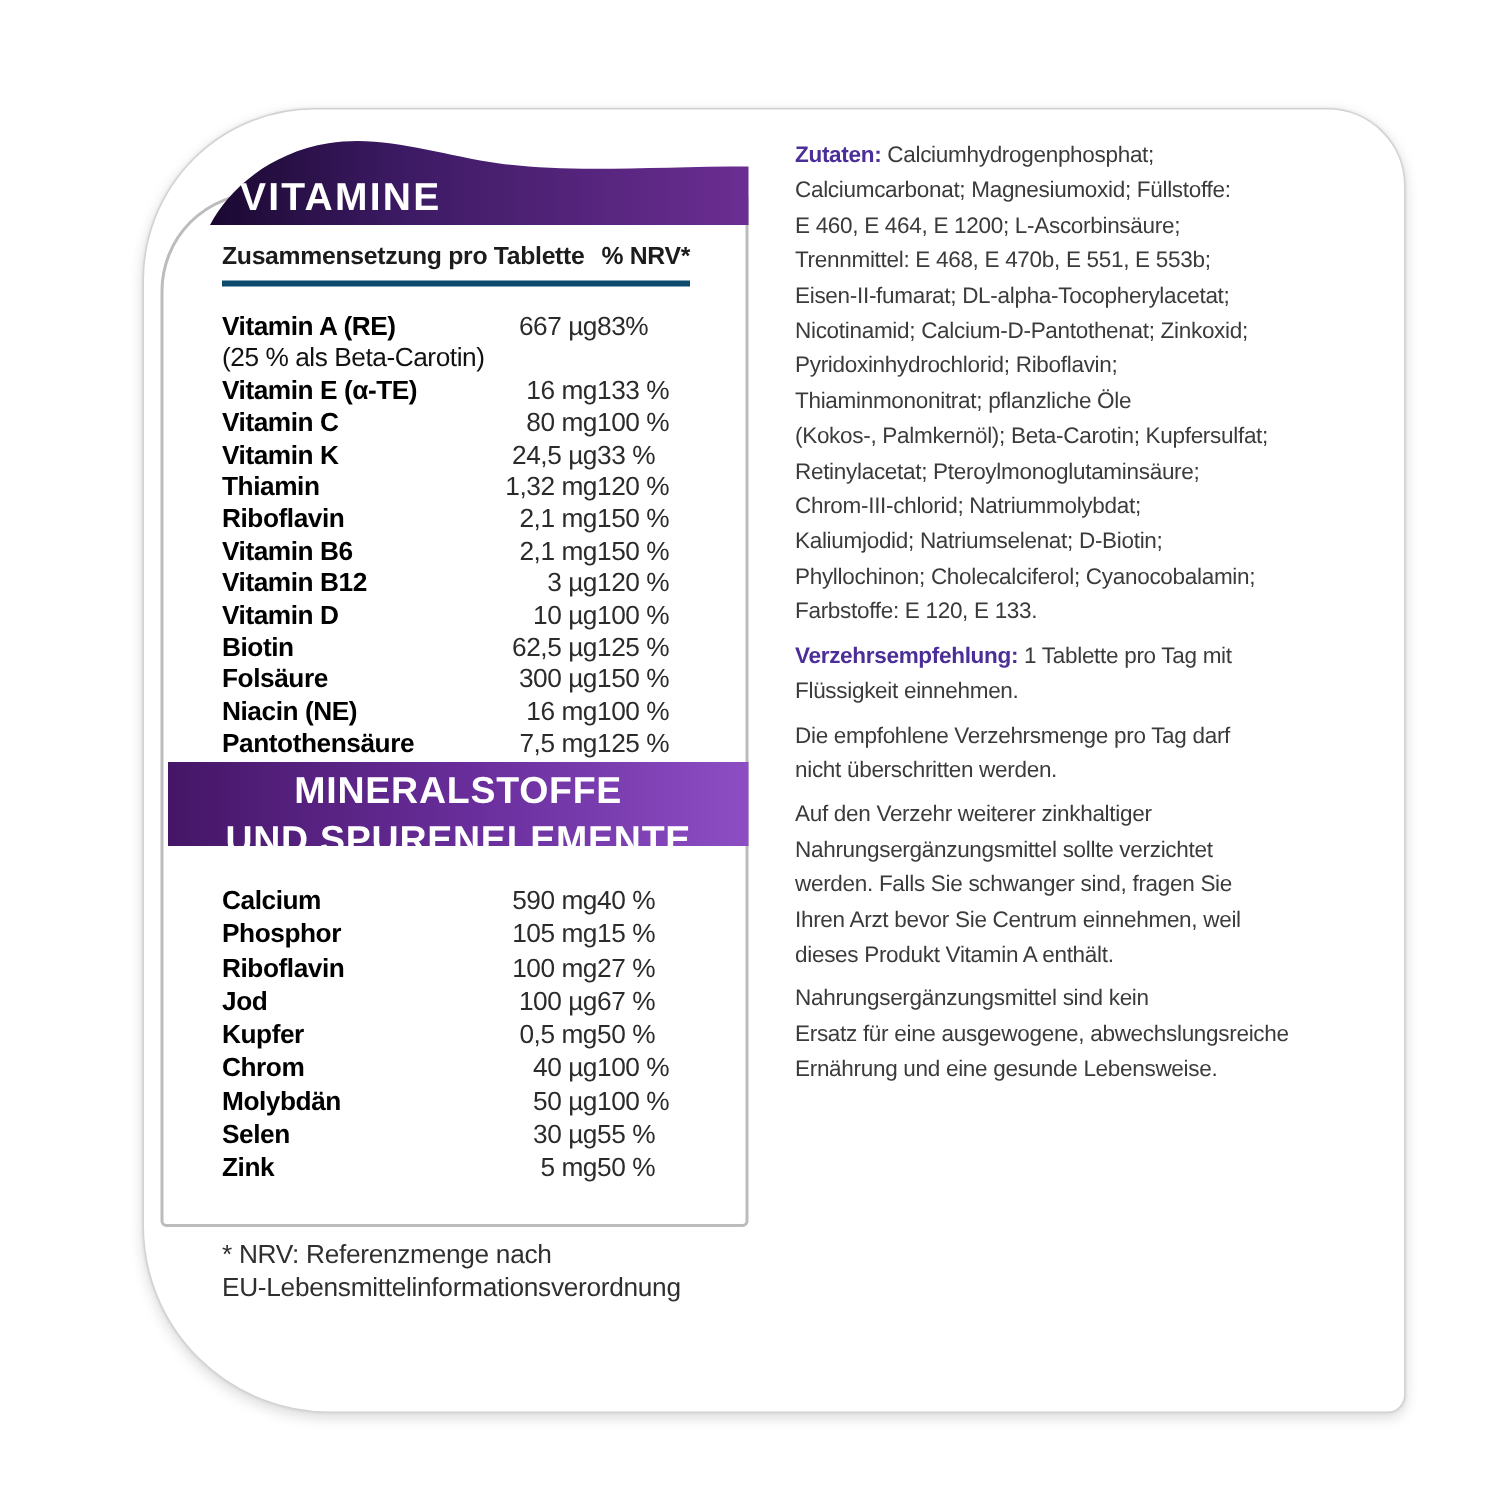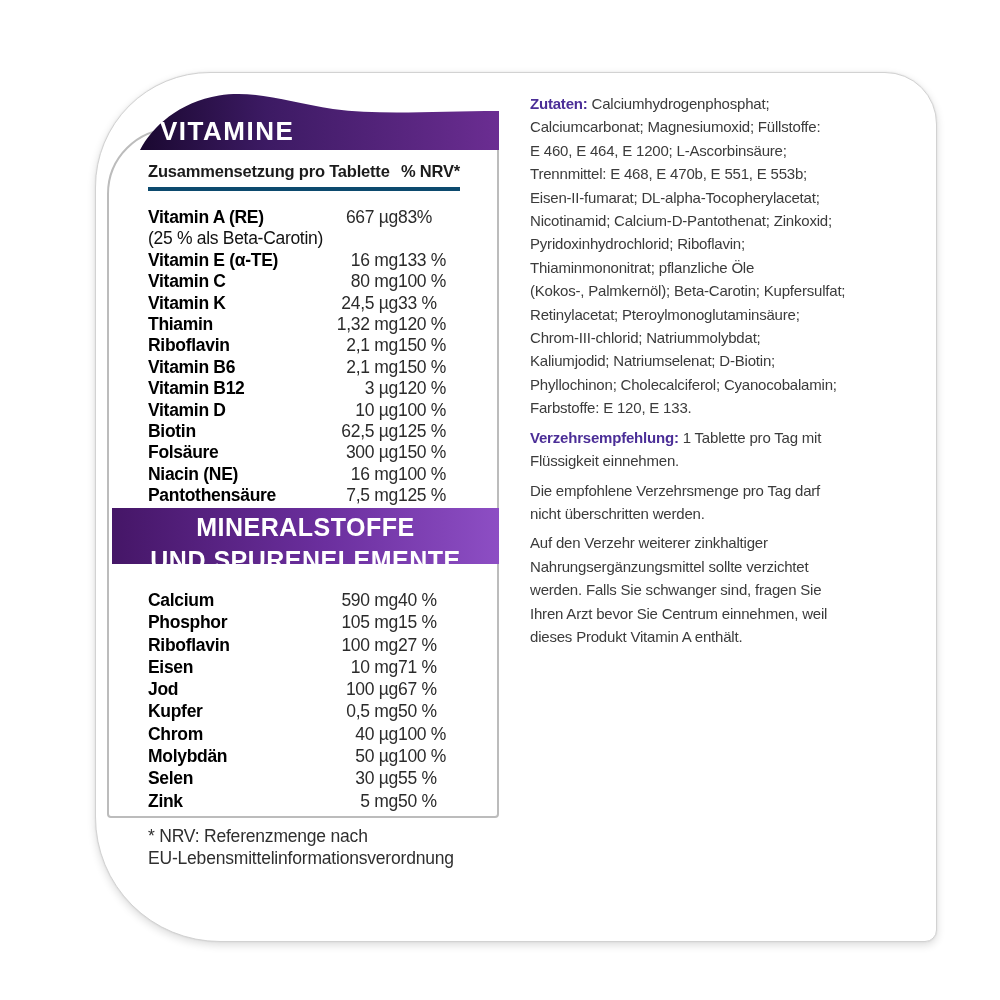--- a/index.html
+++ b/index.html
@@ -167,25 +167,20 @@
     </div>
     <div class="trow">
       <span class="nm">Phosphor</span>
       <span class="amt">105 mg</span>
       <span class="nrv">15 %</span>
     </div>
     <div class="trow">
       <span class="nm">Riboflavin</span>
       <span class="amt">100 mg</span>
       <span class="nrv">27 %</span>
-    </div>
-    <div class="trow">
-      <span class="nm">Eisen</span>
-      <span class="amt">10 mg</span>
-      <span class="nrv">71 %</span>
     </div>
     <div class="trow">
       <span class="nm">Jod</span>
       <span class="amt">100 µg</span>
       <span class="nrv">67 %</span>
     </div>
     <div class="trow">
       <span class="nm">Kupfer</span>
       <span class="amt">0,5 mg</span>
       <span class="nrv">50 %</span>
@@ -232,13 +227,16 @@
 Farbstoffe: E 120, E 133.</span></p>
   <p><span class="lead">Verzehrsempfehlung:</span> <span>1 Tablette pro Tag mit
 Flüssigkeit einnehmen.</span></p>
   <p>Die empfohlene Verzehrsmenge pro Tag darf
 nicht überschritten werden.</p>
   <p>Auf den Verzehr weiterer zinkhaltiger
 Nahrungsergänzungsmittel sollte verzichtet
 werden. Falls Sie schwanger sind, fragen Sie
 Ihren Arzt bevor Sie Centrum einnehmen, weil
 dieses Produkt Vitamin A enthält.</p>
+  <p>Nahrungsergänzungsmittel sind kein
+Ersatz für eine ausgewogene, abwechslungsreiche
+Ernährung und eine gesunde Lebensweise.</p>
 </div>
 
 </body></html>

